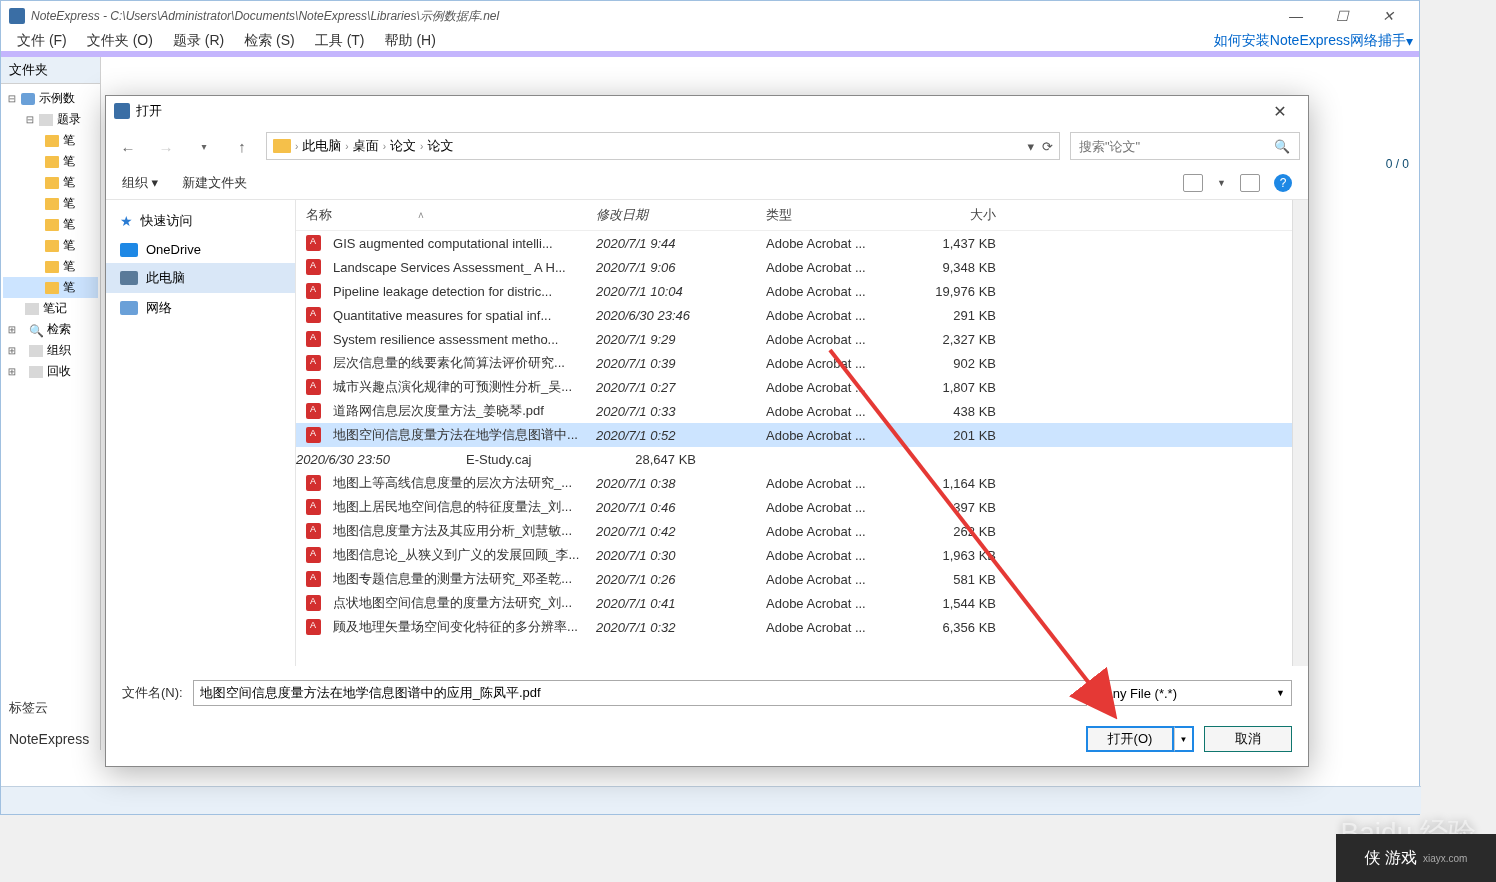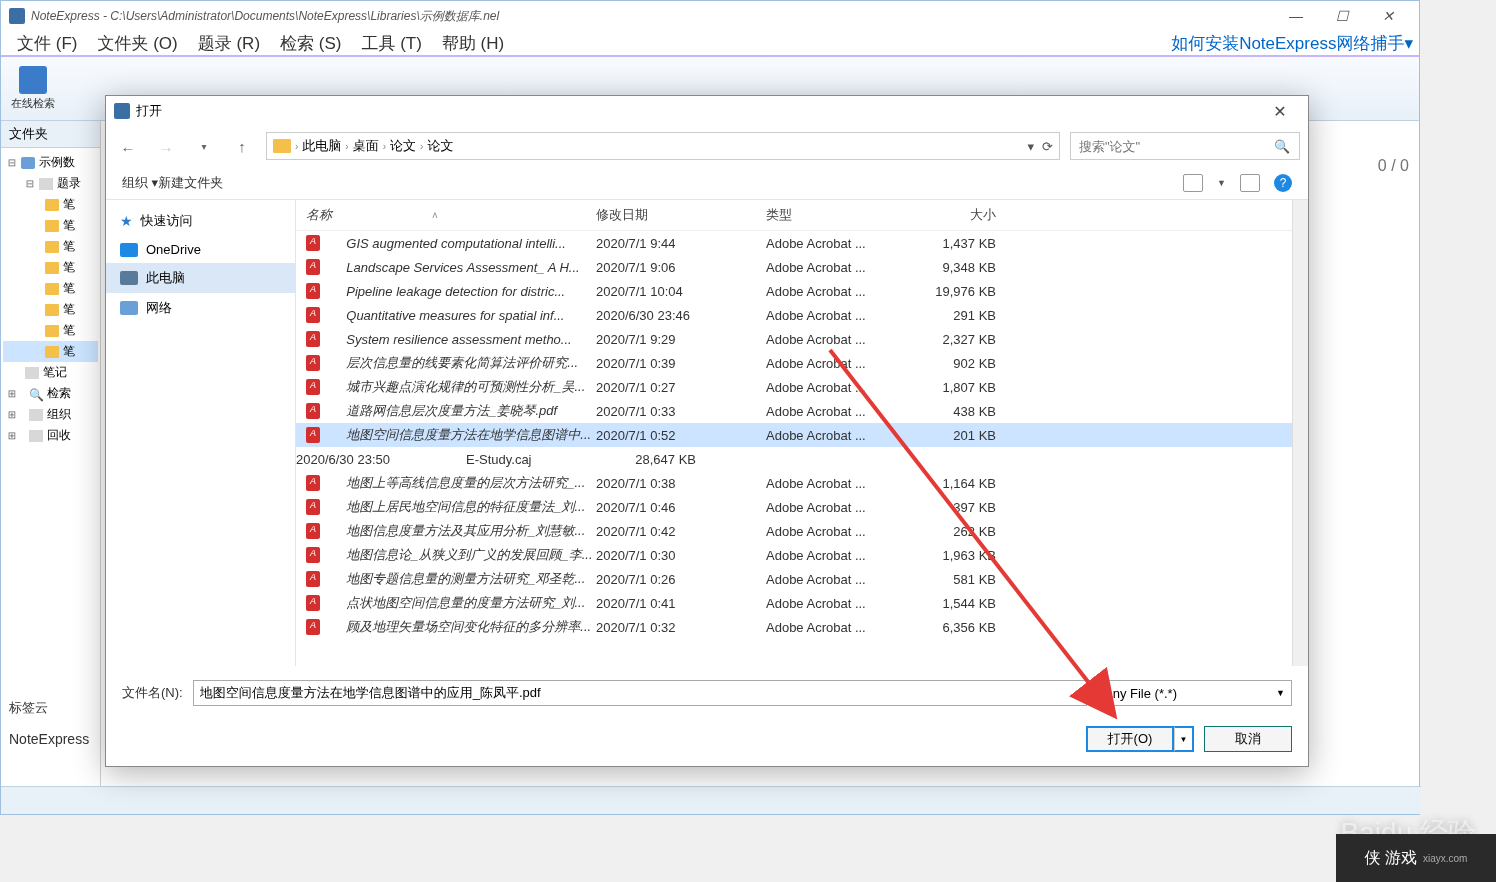--- a/index.html
+++ b/index.html
@@ -6,21 +6,21 @@
 body { width: 1496px; height: 882px; background: #f0f0f0; overflow: hidden; position: relative; }
 
 
 .app-window { width: 1420px; height: 815px; background: #fff; border: 1px solid #a0c0e0; position: absolute; top: 0; left: 0; }
 .titlebar { height: 30px; background: #fff; display: flex; align-items: center; padding: 0 8px; color: #555; font-size: 12px; font-style: italic; }
 .titlebar-icon { width: 16px; height: 16px; background: #3a6ea5; margin-right: 6px; border-radius: 2px; }
 .titlebar-title { flex: 1; }
 .win-controls { display: flex; gap: 0; }
 .win-btn { width: 46px; height: 30px; display: flex; align-items: center; justify-content: center; font-size: 14px; color: #555; }
 
-.menubar { height: 26px; display: flex; align-items: center; padding: 0 6px; font-size: 17px; color: #333; background: #fff; border-bottom: 2px solid #c4b5fd; }
+.menubar { height: 26px; display: flex; align-items: center; padding: 0 6px; font-size: 14px; color: #333; background: #fff; border-bottom: 6px solid #c4b5fd; }
 .menu-item { padding: 2px 10px; }
 .menu-right { margin-left: auto; color: #0066cc; display: flex; align-items: center; }
 
 .toolbar { height: 64px; background: linear-gradient(#f8fbff,#e8f0f8); border-bottom: 1px solid #c0d0e0; display: flex; align-items: center; padding: 4px 10px; gap: 16px; }
 .tool-btn { display: flex; flex-direction: column; align-items: center; font-size: 11px; color: #333; gap: 2px; }
 .tool-icon { width: 28px; height: 28px; background: #4a90d9; border-radius: 3px; opacity: .6; }
 .tool-btn.first .tool-icon { background: #3a7cc9; opacity: 1; }
 
 .main-area { display: flex; height: calc(100% - 120px); }
 .sidebar { width: 100px; background: #fff; border-right: 1px solid #d0d0d0; }
@@ -29,58 +29,58 @@
 .tree-row { display: flex; align-items: center; gap: 4px; padding: 2px 4px; white-space: nowrap; overflow: hidden; }
 .tree-indent { display: inline-block; }
 .tree-expand { width: 10px; text-align: center; color: #666; font-size: 10px; }
 .tree-folder { width: 14px; height: 12px; background: #f5c04a; border-radius: 1px; display: inline-block; }
 .tree-cyl { width: 14px; height: 12px; background: #6aa0d8; border-radius: 2px; display: inline-block; }
 .tree-note { width: 14px; height: 12px; background: #d8d8d8; display: inline-block; }
 .tree-search { width: 14px; height: 12px; display: inline-block; }
 .tree-row.sel { background: #cce4ff; }
 
 .content { flex: 1; background: #fff; }
-.counter { position: absolute; right: 10px; top: 156px; font-size: 16px; color: #737373; text-align: right; }
+.counter { position: absolute; right: 10px; top: 156px; font-size: 12px; color: #0c4a6e; text-align: right; }
 
 .tags-header { position: absolute; left: 8px; top: 698px; font-size: 13px; color: #333; }
 .app-label { position: absolute; left: 8px; top: 730px; font-size: 14px; color: #333; }
 
 
 .dialog { position: absolute; left: 105px; top: 95px; width: 1204px; height: 672px; background: #fff; border: 1px solid #888; box-shadow: 0 6px 30px rgba(0,0,0,.3); z-index: 10; display: flex; flex-direction: column; }
 .dialog-titlebar { height: 30px; display: flex; align-items: center; padding: 0 8px; font-size: 13px; }
 .dlg-icon { width: 16px; height: 16px; background: #3a6ea5; margin-right: 6px; border-radius: 2px; }
 .dlg-close { margin-left: auto; width: 40px; height: 28px; display: flex; align-items: center; justify-content: center; font-size: 16px; color: #444; }
 
 .dialog-nav { height: 40px; display: flex; align-items: center; padding: 0 8px; gap: 10px; }
 .nav-btn { width: 28px; height: 28px; display: flex; align-items: center; justify-content: center; color: #666; font-size: 15px; }
 .breadcrumb { flex: 1; height: 28px; border: 1px solid #ccc; display: flex; align-items: center; padding: 0 6px; font-size: 13px; gap: 4px; }
 .bc-sep { color: #888; font-size: 10px; }
 .bc-folder { width: 18px; height: 14px; background: #f5c04a; border-radius: 1px; }
 .bc-end { margin-left: auto; display: flex; gap: 8px; color: #555; }
 .search-box { width: 230px; height: 28px; border: 1px solid #ccc; display: flex; align-items: center; padding: 0 8px; color: #888; font-size: 13px; }
 .search-box input { border: none; outline: none; flex: 1; font-size: 13px; color: #888; }
 
-.dialog-toolbar { height: 34px; display: flex; align-items: center; padding: 0 16px; font-size: 13px; color: #333; border-bottom: 1px solid #e5e5e5; }
+.dialog-toolbar { height: 34px; display: flex; align-items: center; padding: 0 16px; gap: 24px; font-size: 13px; color: #333; border-bottom: 1px solid #e5e5e5; }
 .dialog-toolbar .right { margin-left: auto; display: flex; gap: 14px; align-items: center; color: #555; }
 .tb-icon { width: 20px; height: 18px; border: 1px solid #999; border-radius: 2px; }
 .help-icon { width: 18px; height: 18px; background: #1e88e5; border-radius: 50%; color: #fff; font-size: 12px; display: flex; align-items: center; justify-content: center; }
 
 .dialog-body { flex: 1; display: flex; overflow: hidden; }
 .dlg-sidebar { width: 190px; border-right: 1px solid #e5e5e5; padding: 6px 0; font-size: 13px; }
 .dlg-side-item { display: flex; align-items: center; gap: 8px; padding: 6px 14px; }
 .dlg-side-item.sel { background: #d9e7f7; }
 .side-star { color: #2b7cd3; font-size: 14px; }
 .side-od { width: 18px; height: 14px; background: #1e88e5; border-radius: 2px; }
 .side-pc { width: 18px; height: 14px; background: #5a7a99; border-radius: 2px; }
 .side-net { width: 18px; height: 14px; background: #6aa0d8; border-radius: 2px; }
 
 .file-pane { flex: 1; display: flex; flex-direction: column; overflow: hidden; }
 .col-headers { display: flex; font-size: 13px; color: #444; padding: 6px 0; border-bottom: 1px solid #eee; }
-.col-name { width: 300px; padding-left: 10px; display: flex; align-items: center; gap: 20px; font-style: italic; }
-.col-date { width: 170px; }
+.col-name { width: 300px; padding-left: 10px; display: flex; align-items: center; gap: 6px; }
+.col-date { width: 170px; font-style: italic; }
 .col-type { width: 150px; }
 .col-size { width: 90px; text-align: right; padding-right: 10px; }
 .sort-arrow { font-size: 10px; color: #888; margin-left: 80px; }
 
 .file-list { flex: 1; overflow-y: auto; }
 .file-row { display: flex; align-items: center; font-size: 13px; color: #333; padding: 3px 0; height: 24px; }
 .file-row.sel { background: #cce4ff; }
 .file-icon { width: 16px; height: 16px; background: #d32f2f; border-radius: 2px; margin-right: 6px; position: relative; }
 .file-icon.caj { background: #1565c0; }
 .file-icon::after { content: "A"; position: absolute; color: #fff; font-size: 9px; left: 4px; top: 1px; }
@@ -127,26 +127,20 @@
     <span class="menu-item">题录 (R)</span>
     <span class="menu-item">检索 (S)</span>
     <span class="menu-item">工具 (T)</span>
     <span class="menu-item">帮助 (H)</span>
     <span class="menu-right">
         <span>如何安装NoteExpress网络捕手</span> 
         <span>▾</span>
       </span>
   </div>
 
-  <div class="toolbar">
-    <div class="tool-btn first">
-      <span class="tool-icon"></span>
-      <span>在线检索</span>
-    </div>
-  </div>
 
   <div class="main-area">
     <div class="sidebar">
       <div class="sidebar-header">文件夹</div>
       <div class="tree">
         <div class="tree-row">
             <span class="tree-expand">⊟</span>
             <span class="tree-cyl"></span>
             <span>示例数</span>
           </div>

